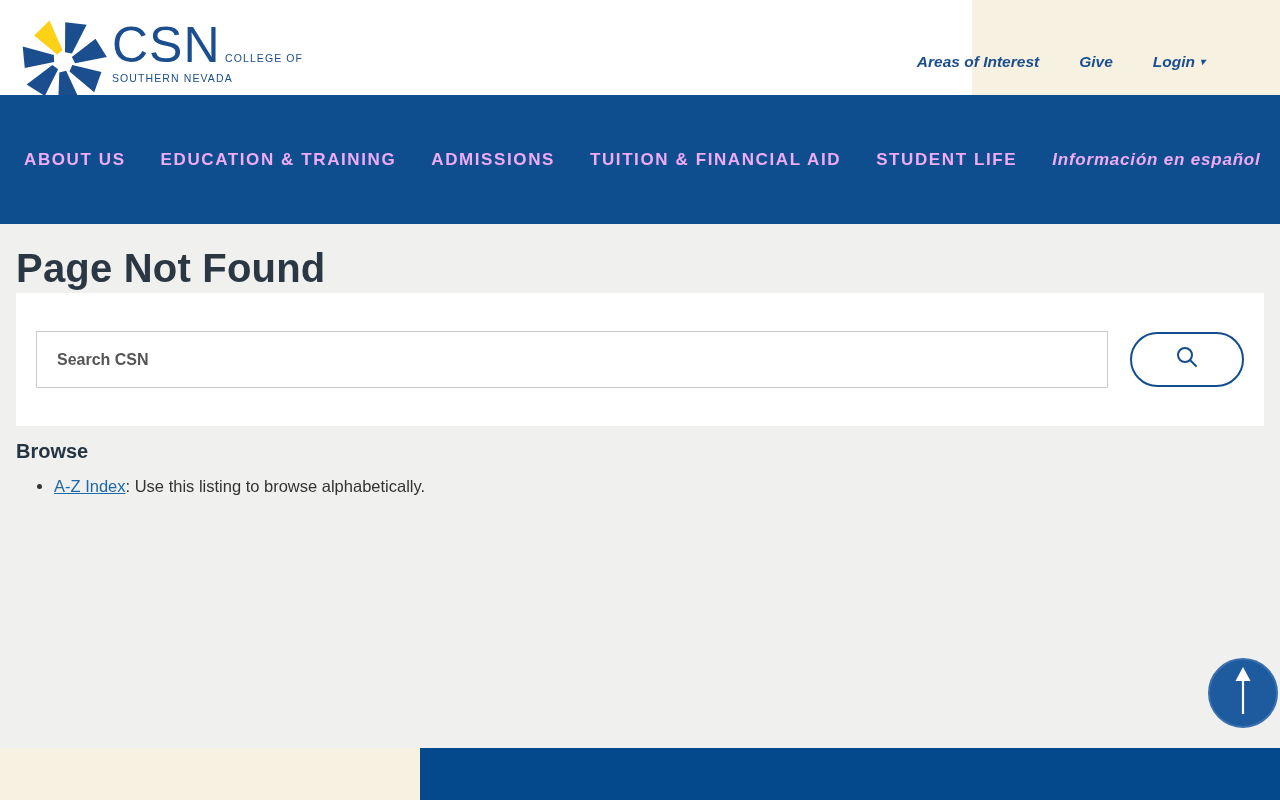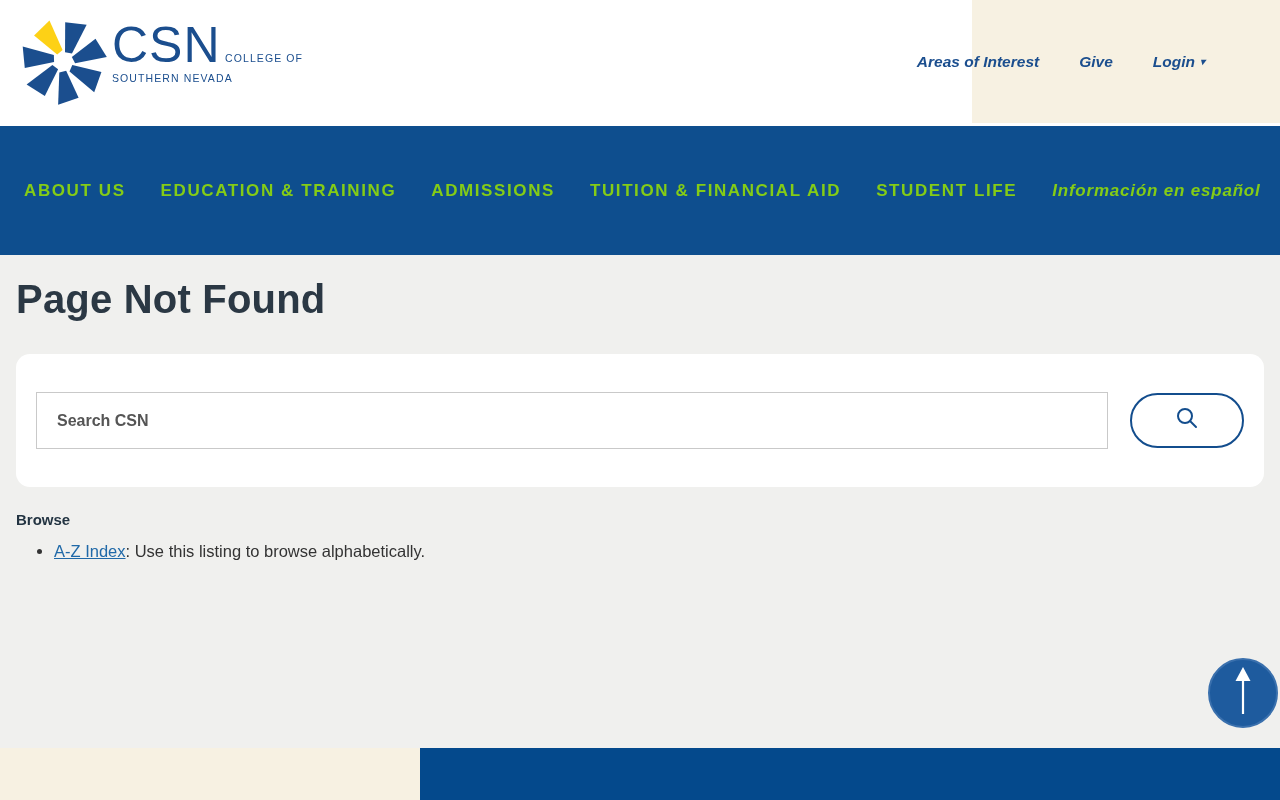--- a/index.html
+++ b/index.html
@@ -8,21 +8,21 @@
     font-family: "Liberation Sans", sans-serif;
     background: #f0f0ee;
     overflow: hidden;
     position: relative;
   }
   .page { position: relative; width: 1280px; height: 800px; }
 
   
   header.site-header {
     position: relative;
-    height: 126px;
+    height: 95px;
     background: #ffffff;
     z-index: 2;
   }
   .cream-block {
     position: absolute;
     top: 0; right: 0;
     width: 308px; height: 123px;
     background: #f7f1e2;
   }
   .logo {
@@ -81,21 +81,21 @@
   nav.main-nav {
     position: relative;
     height: 129px;
     background: #0e4e8e;
     display: flex;
     align-items: center;
     padding-left: 24px;
     z-index: 2;
   }
   .main-nav a.nav-item {
-    color: #84cc16;
+    color: #f0abfc;
     text-decoration: none;
     font-weight: 700;
     font-size: 17px;
     letter-spacing: 1.6px;
     margin-right: 35px;
     cursor: pointer;
     white-space: nowrap;
   }
   .main-nav a.nav-item.italic {
     font-style: italic;
@@ -131,27 +131,26 @@
     font-size: 24px;
     font-weight: 700;
     color: #2b3844;
   }
   p.page-description {
     margin-top: 22px;
     font-size: 17px;
     color: #3f3f3f;
   }
   .search-panel {
-    margin-top: 32px;
+    margin-top: 2px;
     width: 1248px;
     background: #ffffff;
     padding: 38px 20px;
     display: flex;
     align-items: center;
-    border-radius: 14px;
   }
   .search-input {
     flex: 0 0 1072px;
     height: 57px;
     border: 1px solid #c9c9c9;
     background: #ffffff;
     padding: 0 20px;
     font-family: "Liberation Sans", sans-serif;
     font-size: 16px;
     font-weight: 700;
@@ -164,22 +163,22 @@
     width: 117px; height: 55px;
     border-radius: 28px;
     border: 2px solid #134d8d;
     background: #ffffff;
     cursor: pointer;
     display: flex;
     align-items: center;
     justify-content: center;
   }
   h3.browse-heading {
-    margin-top: 24px;
-    font-size: 15px;
+    margin-top: 14px;
+    font-size: 20px;
     font-weight: 700;
     color: #233442;
   }
   ul.browse-list { margin-top: 14px; padding-left: 38px; }
   ul.browse-list li { font-size: 16.5px; color: #333333; }
   .az-link { color: #2069a8; text-decoration: underline; cursor: pointer; }
 
   
   .scroll-top {
     position: absolute;

